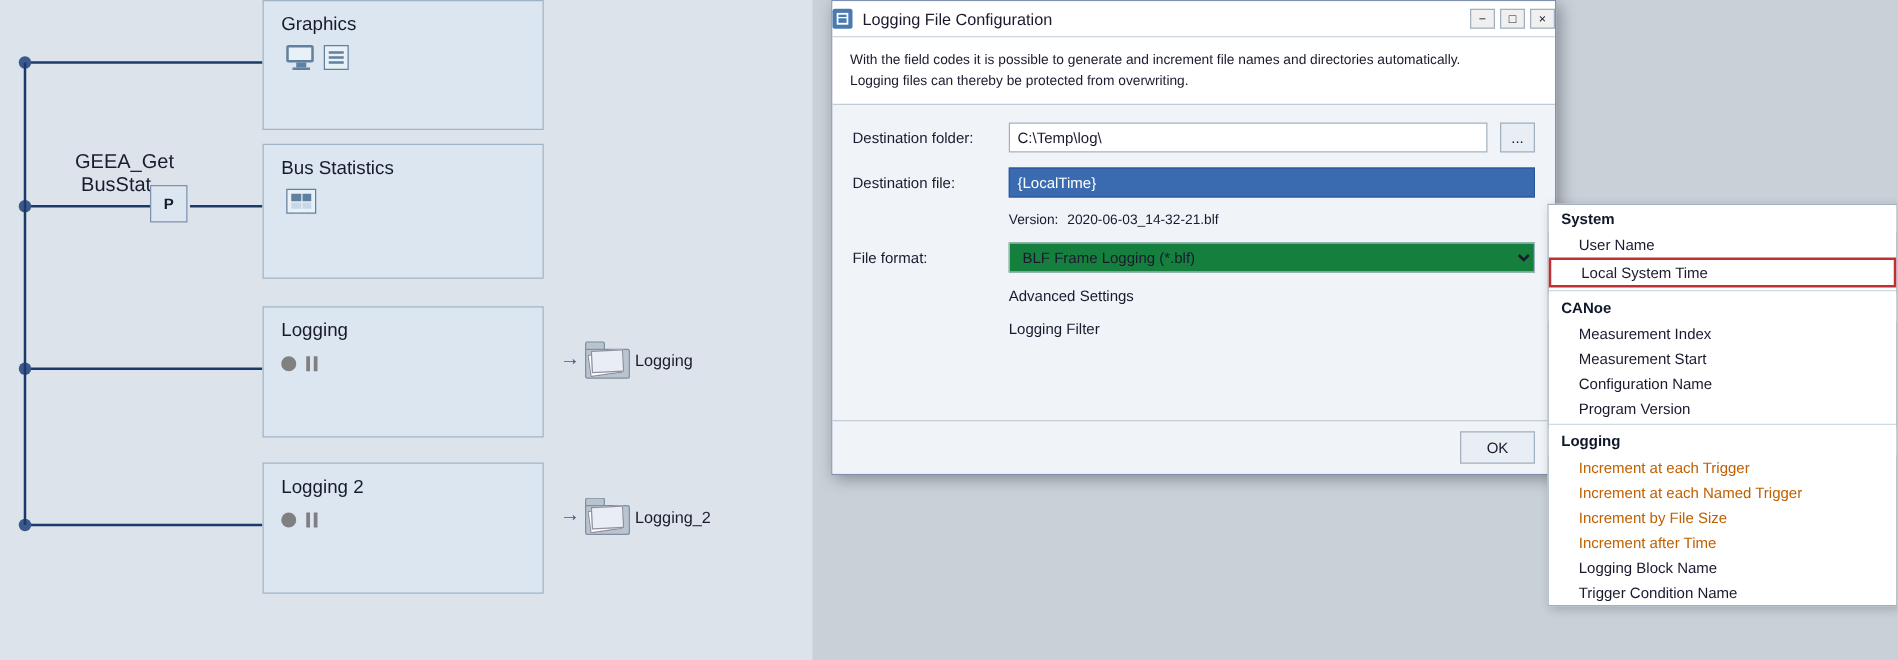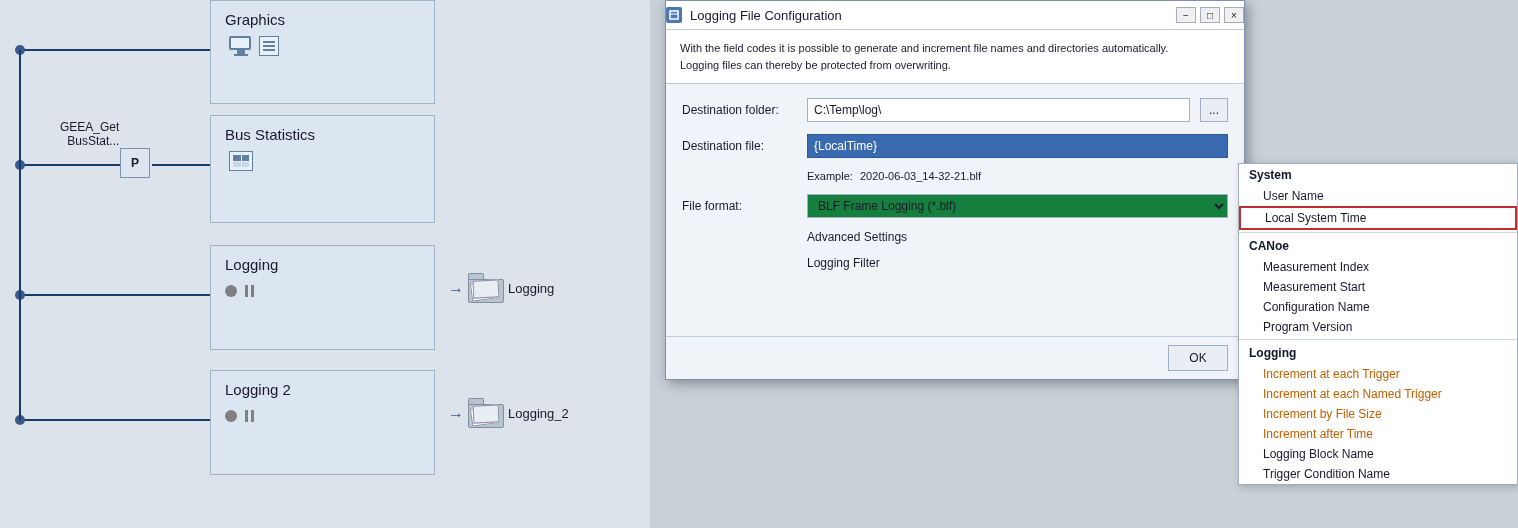--- a/index.html
+++ b/index.html
@@ -28,22 +28,22 @@
       left: 60px;
       top: 120px;
       display: flex;
       flex-direction: column;
       align-items: center;
       font-size: 11px;
       color: #1a1a2e;
     }
 
     .geea-text {
-      font-size: 12px;
-      text-align: right;
+      font-size: 16px;
+      text-align: center;
       line-height: 1.2;
     }
 
     
     .p-block {
       position: absolute;
       left: 120px;
       top: 148px;
       width: 30px;
       height: 30px;
@@ -562,21 +562,21 @@
       <input class="form-input" type="text" value="C:\Temp\log\" style="">
       <div class="browse-btn">...</div>
     </div>
 
     <div class="form-row">
       <div class="form-label">Destination file:</div>
       <input class="form-input highlighted" type="text" value="{LocalTime}" style="">
     </div>
 
     <div class="example-text">
-      <span>Example:</span>
+      <span>Version:</span>
       <span style="margin-left:4px;">2020-06-03_14-32-21.blf</span>
     </div>
 
     <div class="form-row">
       <div class="form-label">File format:</div>
       <div class="select-wrapper">
         <select><option>BLF Frame Logging (*.blf)</option><option>ASC Logging (*.asc)</option><option>MDF Logging (*.mdf)</option></select>
       </div>
     </div>
 

